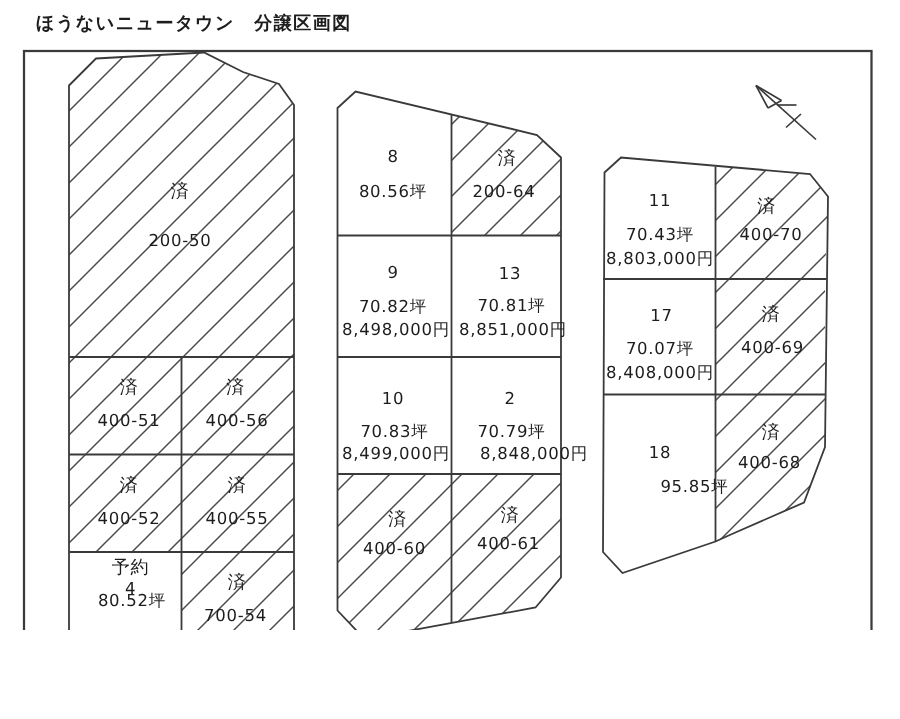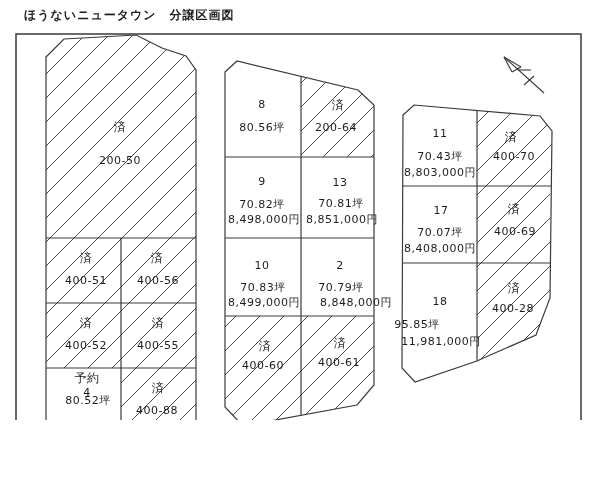--- a/index.html
+++ b/index.html
@@ -101,21 +101,21 @@
   <div class="t s" style="left:86px;top:316px">済</div>
   <div class="t" style="left:86px;top:338px">400-52</div>
   <div class="t s" style="left:158px;top:316px">済</div>
   <div class="t" style="left:158px;top:338px">400-55</div>
 
   <div class="t s" style="left:87px;top:371px">予約</div>
   <div class="t" style="left:87px;top:385px">4</div>
   <div class="t" style="left:88px;top:393px">80.52坪</div>
 
   <div class="t s" style="left:158px;top:381px">済</div>
-  <div class="t" style="left:157px;top:403px">400-88</div>
+  <div class="t" style="left:157px;top:403px">700-54</div>
 
   <div class="t" style="left:262px;top:97px">8</div>
   <div class="t" style="left:262px;top:120px">80.56坪</div>
   <div class="t s" style="left:338px;top:98px">済</div>
   <div class="t" style="left:336px;top:120px">200-64</div>
 
   <div class="t" style="left:262px;top:174px">9</div>
   <div class="t" style="left:262px;top:197px">70.82坪</div>
   <div class="t" style="left:264px;top:212px">8,498,000円</div>
   <div class="t" style="left:340px;top:175px">13</div>
@@ -140,18 +140,17 @@
   <div class="t s" style="left:511px;top:130px">済</div>
   <div class="t" style="left:514px;top:149px">400-70</div>
 
   <div class="t" style="left:441px;top:203px">17</div>
   <div class="t" style="left:440px;top:225px">70.07坪</div>
   <div class="t" style="left:440px;top:241px">8,408,000円</div>
   <div class="t s" style="left:514px;top:202px">済</div>
   <div class="t" style="left:515px;top:224px">400-69</div>
 
   <div class="t" style="left:440px;top:294px">18</div>
-  <div class="t" style="left:417px;top:317px">95.85坪</div>
-  <div class="t" style="left:441px;top:334px">11,981,000円</div>
+  <div class="t" style="left:463px;top:317px">95.85坪</div>
   <div class="t s" style="left:514px;top:281px">済</div>
-  <div class="t" style="left:513px;top:301px">400-28</div>
+  <div class="t" style="left:513px;top:301px">400-68</div>
 
 </div>
 
 </body></html>

